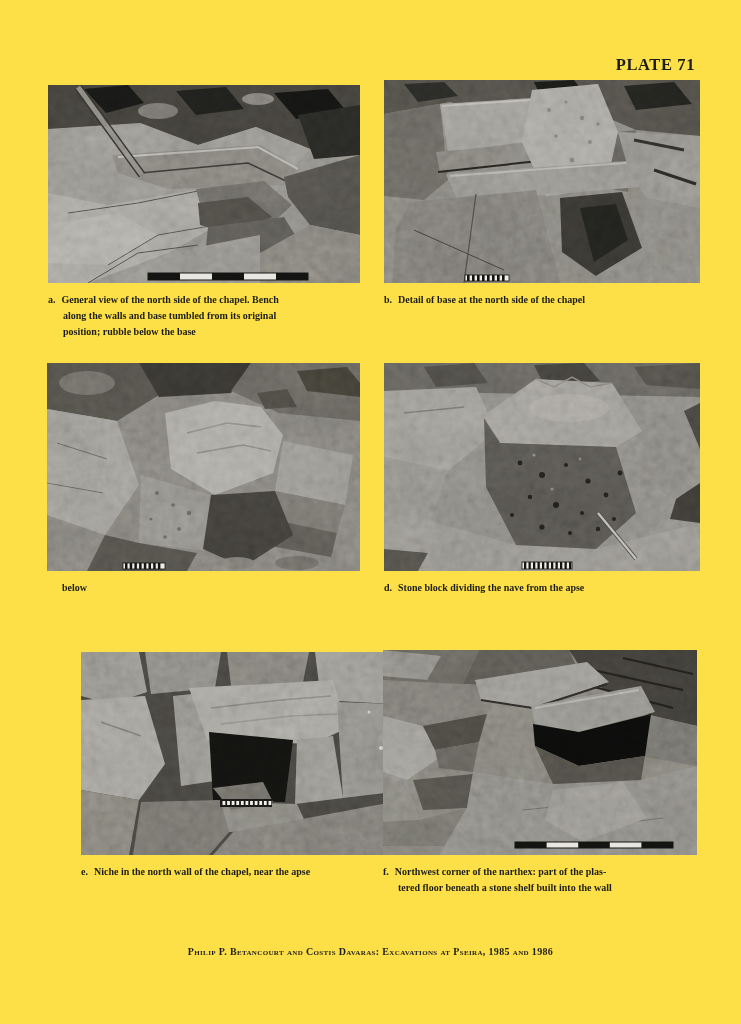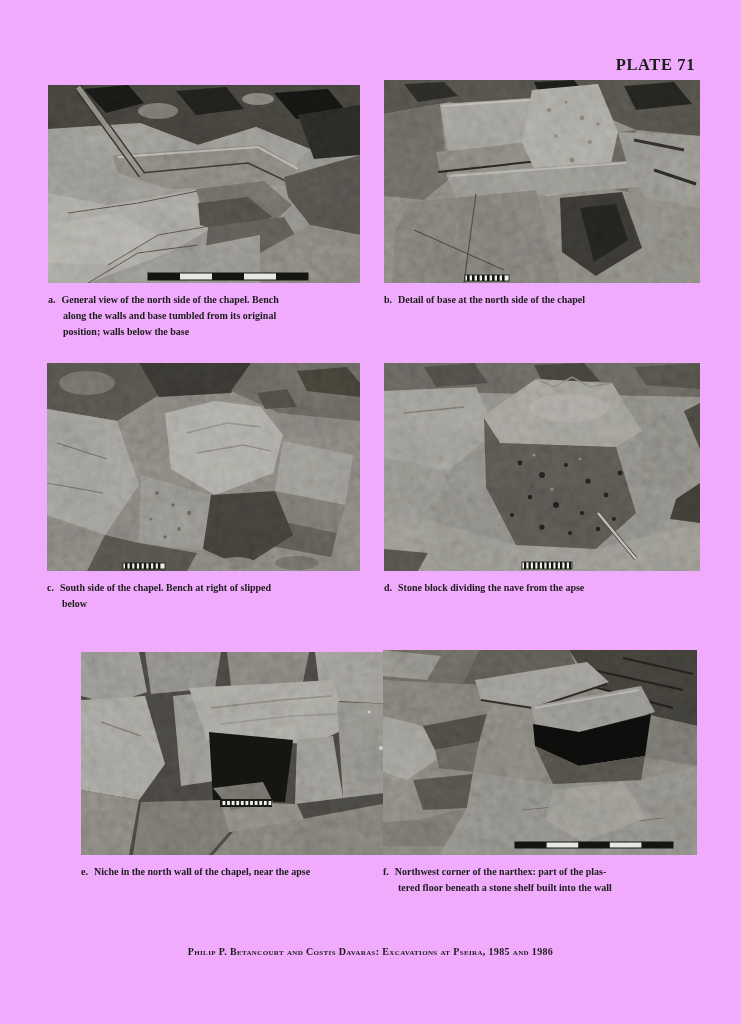--- a/index.html
+++ b/index.html
@@ -1,16 +1,16 @@
 <!DOCTYPE html>
 <html><head>
 <meta charset="utf-8">
 <style>
   html,body{margin:0;padding:0;background:#d9d8d4;}
-  .page{position:relative;width:741px;height:1024px;background:#f0abfc;overflow:hidden;
+  .page{position:relative;width:741px;height:1024px;background:#fde047;overflow:hidden;
         font-family:"Liberation Serif",serif;color:#1c1c1b;}
   .plate-label{position:absolute;top:55px;right:46px;font-size:16.5px;font-weight:600;
         letter-spacing:.6px;}
   .fig{position:absolute;margin:0;}
   .photo{position:relative;overflow:hidden;background:#8e8c86;}
   .photo svg{display:block;width:100%;height:100%;}
   .caption{margin-top:9px;font-size:10px;line-height:16px;font-weight:600;}
   .cap-line{white-space:nowrap;}
   .cap-letter{margin-right:6px;}
   .cont{padding-left:15px;}
@@ -70,21 +70,21 @@
           <rect x="100" y="188" width="160" height="7" fill="#e9e7e1" stroke="#1a1a18" stroke-width="1"></rect>
           <rect x="100" y="188" width="32" height="7" fill="#141412"></rect>
           <rect x="164" y="188" width="32" height="7" fill="#141412"></rect>
           <rect x="228" y="188" width="32" height="7" fill="#141412"></rect>
         </g>
       </svg>
     </div>
     <figcaption class="caption">
       <div class="cap-line"><span class="cap-letter">a.</span><span class="cap-text">General view of the north side of the chapel. Bench</span></div>
       <div class="cap-line cont">along the walls and base tumbled from its original</div>
-      <div class="cap-line cont">position; walls below the base</div>
+      <div class="cap-line cont">position; rubble below the base</div>
     </figcaption>
   </figure>
 
   <figure class="fig" style="left:384px;top:80px;">
     <div class="photo" style="width:316px;height:203px;">
       <svg viewBox="0 0 316 203" preserveAspectRatio="none">
         <defs>
           <filter id="fb1" x="-10%" y="-10%" width="120%" height="120%">
               <feTurbulence type="fractalNoise" baseFrequency="0.018 0.024" numOctaves="3" seed="21" stitchTiles="stitch"></feTurbulence>
               <feColorMatrix type="matrix" values="0.33 0.33 0.33 0 0 0.33 0.33 0.33 0 0 0.33 0.33 0.33 0 0 0 0 0 0 1"></feColorMatrix>
@@ -204,21 +204,20 @@
               <rect x="92.1" y="200" width="2.5" height="6"></rect>
             <rect x="96.8" y="200" width="2.5" height="6"></rect>
               <rect x="101.5" y="200" width="2.5" height="6"></rect>
             <rect x="106.2" y="200" width="2.5" height="6"></rect>
               <rect x="110.9" y="200" width="2.5" height="6"></rect>
           </g>
         </g>
       </svg>
     </div>
     <figcaption class="caption">
-      <div class="cap-line"><span class="cap-letter">c.</span><span class="cap-text">South side of the chapel. Bench at right of slipped</span></div>
       <div class="cap-line cont">below</div>
     </figcaption>
   </figure>
 
   <figure class="fig" style="left:384px;top:363px;">
     <div class="photo" style="width:316px;height:208px;">
       <svg viewBox="0 0 316 208" preserveAspectRatio="none">
         <defs>
           <filter id="fd1" x="-10%" y="-10%" width="120%" height="120%">
               <feTurbulence type="fractalNoise" baseFrequency="0.018 0.024" numOctaves="3" seed="41" stitchTiles="stitch"></feTurbulence>

